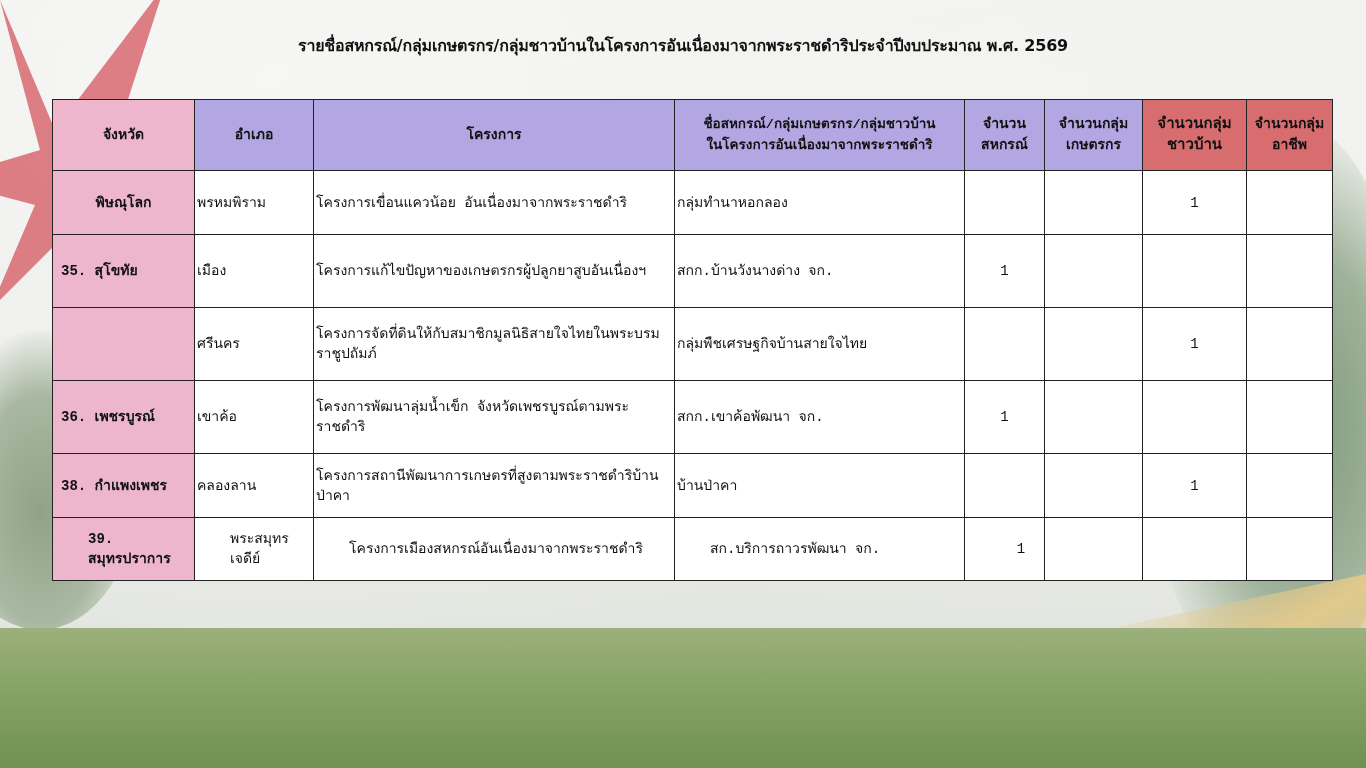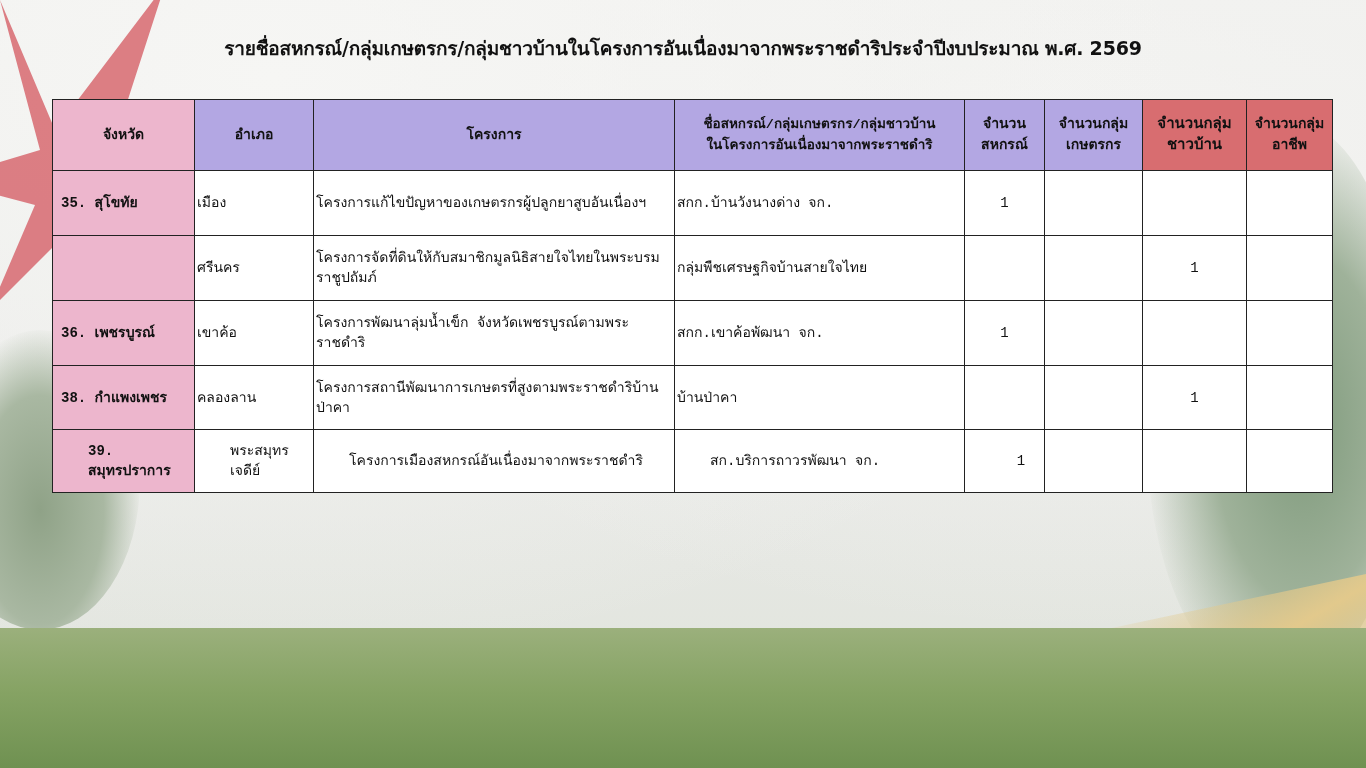--- a/index.html
+++ b/index.html
@@ -37,21 +37,21 @@
   .bg .sand {
     position: absolute; right: 0; bottom: 20px; width: 320px; height: 140px;
     background: linear-gradient(160deg, rgba(226,201,140,0) 0%, #e2c98c 50%, rgba(226,201,140,0) 100%);
     transform: skewY(-12deg);
   }
 
   .title {
     position: absolute; left: 0; right: 0; top: 33px; z-index: 2;
     text-align: center;
     font-family: "DejaVu Sans", sans-serif;
-    font-weight: bold; font-size: 19px; color: #111;
+    font-weight: bold; font-size: 16px; color: #111;
     letter-spacing: -0.2px;
   }
 
   table.data {
     position: absolute; left: 52px; top: 99px; z-index: 2;
     width: 1280px;
     border-collapse: collapse;
     table-layout: fixed;
     font-family: Liberation Mono, monospace;
     font-size: 14px;
@@ -68,21 +68,21 @@
   th.pink { background: #edb6cd; }
   th.purple { background: #b3a7e3; }
   th.red { background: #d86d70; }
   td { background: #ffffff; padding: 0 2px; line-height: 20px; }
   td.province {
     background: #edb6cd; font-weight: bold; padding-left: 8px;
   }
   td.province.center { text-align: center; padding-left: 2px; }
   td.num { text-align: center; }
   tr.r-h64 td { height: 64px; }
-  tr.r-h65 td { height: 65px; margin-left: 12px; }
+  tr.r-h65 td { height: 73px; margin-left: 12px; }
   tr.r-h40 td { height: 40px; }
   tr.r-h63 td { height: 63px; padding-left: 35px; }
 </style>
 </head>
 <body>
 
 <div class="bg">
   <div class="paper"></div>
   <svg class="star" viewBox="0 0 300 330">
     <polygon points="40,20 95,150 205,5 150,175 300,150 170,215 185,330 120,240 30,330 75,225 -20,200 80,170" fill="#d9737a" opacity="0.92"></polygon>
@@ -112,20 +112,30 @@
       <th class="purple"><span>อำเภอ</span></th>
       <th class="purple"><span>โครงการ</span></th>
       <th class="purple" style="font-size:13.5px;"><span>ชื่อสหกรณ์/กลุ่มเกษตรกร/กลุ่มชาวบ้าน</span><br><span>ในโครงการอันเนื่องมาจากพระราชดำริ</span></th>
       <th class="purple"><span>จำนวน</span><br><span>สหกรณ์</span></th>
       <th class="purple"><span>จำนวนกลุ่ม</span><br><span>เกษตรกร</span></th>
       <th class="red" style="font-size:15px;"><span>จำนวนกลุ่ม</span><br><span>ชาวบ้าน</span></th>
       <th class="red"><span>จำนวนกลุ่ม</span><br><span>อาชีพ</span></th>
     </tr>
   </thead>
   <tbody>
+    <tr class="r-h64">
+      <td class="province center">พิษณุโลก</td>
+      <td>พรหมพิราม</td>
+      <td>โครงการเขื่อนแควน้อย อันเนื่องมาจากพระราชดำริ</td>
+      <td>กลุ่มทำนาหอกลอง</td>
+      <td class="num"></td>
+      <td class="num"></td>
+      <td class="num">1</td>
+      <td class="num"></td>
+    </tr>
     <tr class="r-h65">
       <td class="province">35. สุโขทัย</td>
       <td>เมือง</td>
       <td>โครงการแก้ไขปัญหาของเกษตรกรผู้ปลูกยาสูบอันเนื่องฯ</td>
       <td>สกก.บ้านวังนางด่าง จก.</td>
       <td class="num">1</td>
       <td class="num"></td>
       <td class="num"></td>
       <td class="num"></td>
     </tr>

